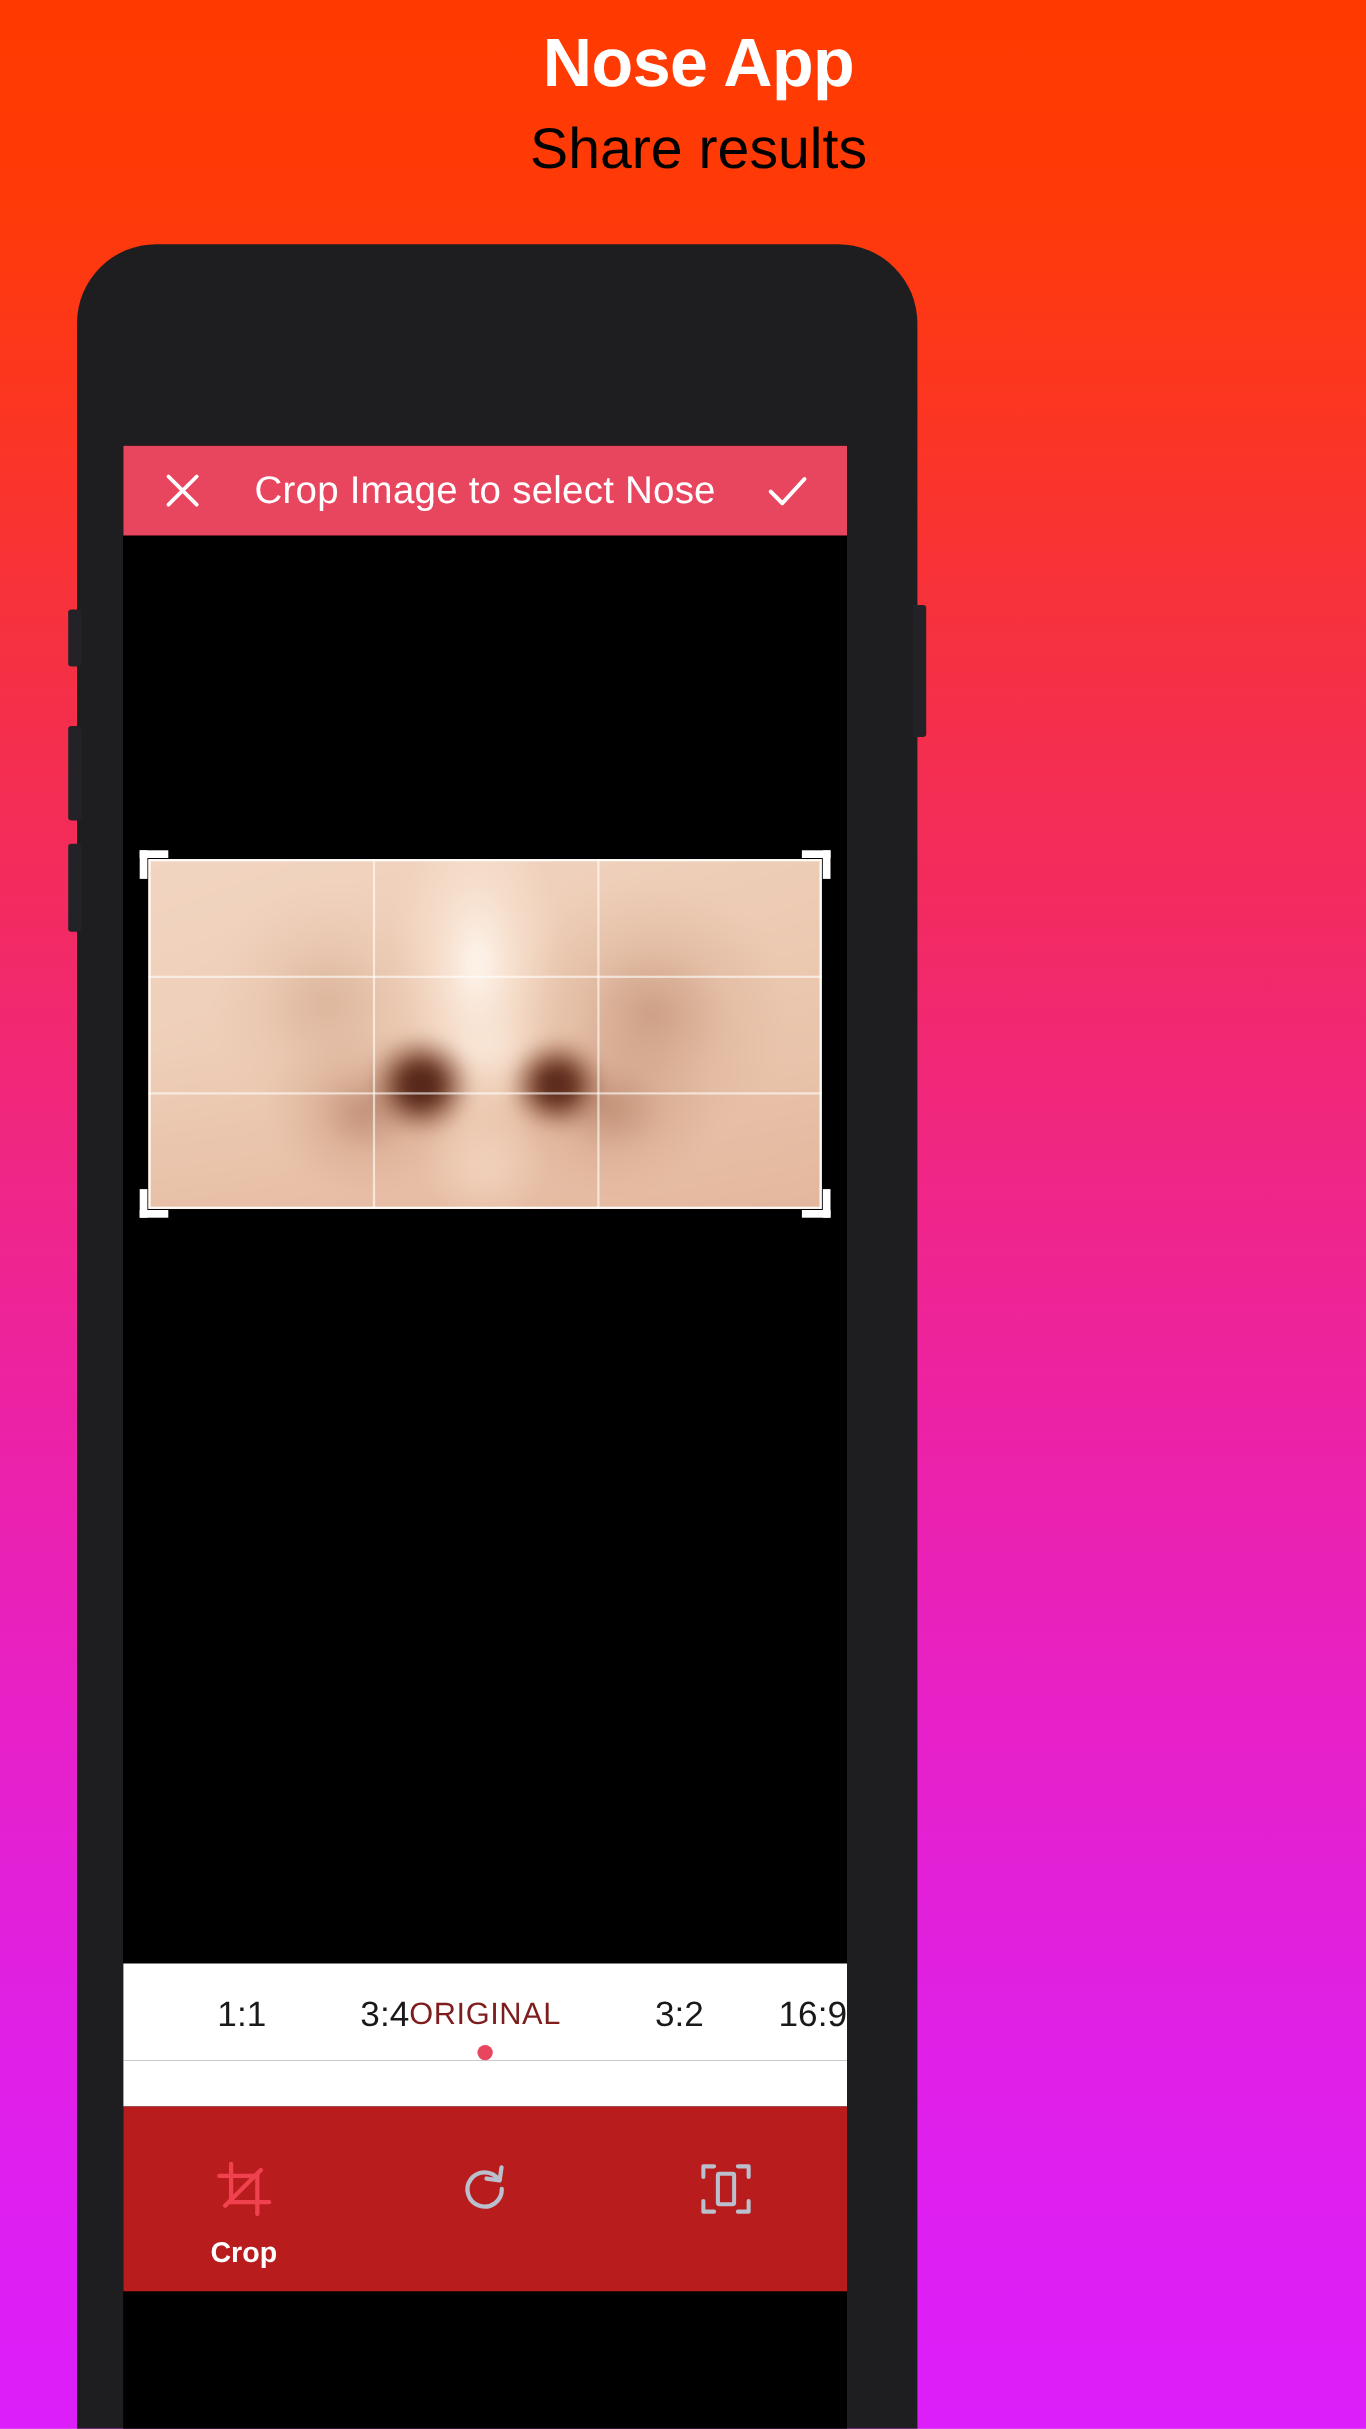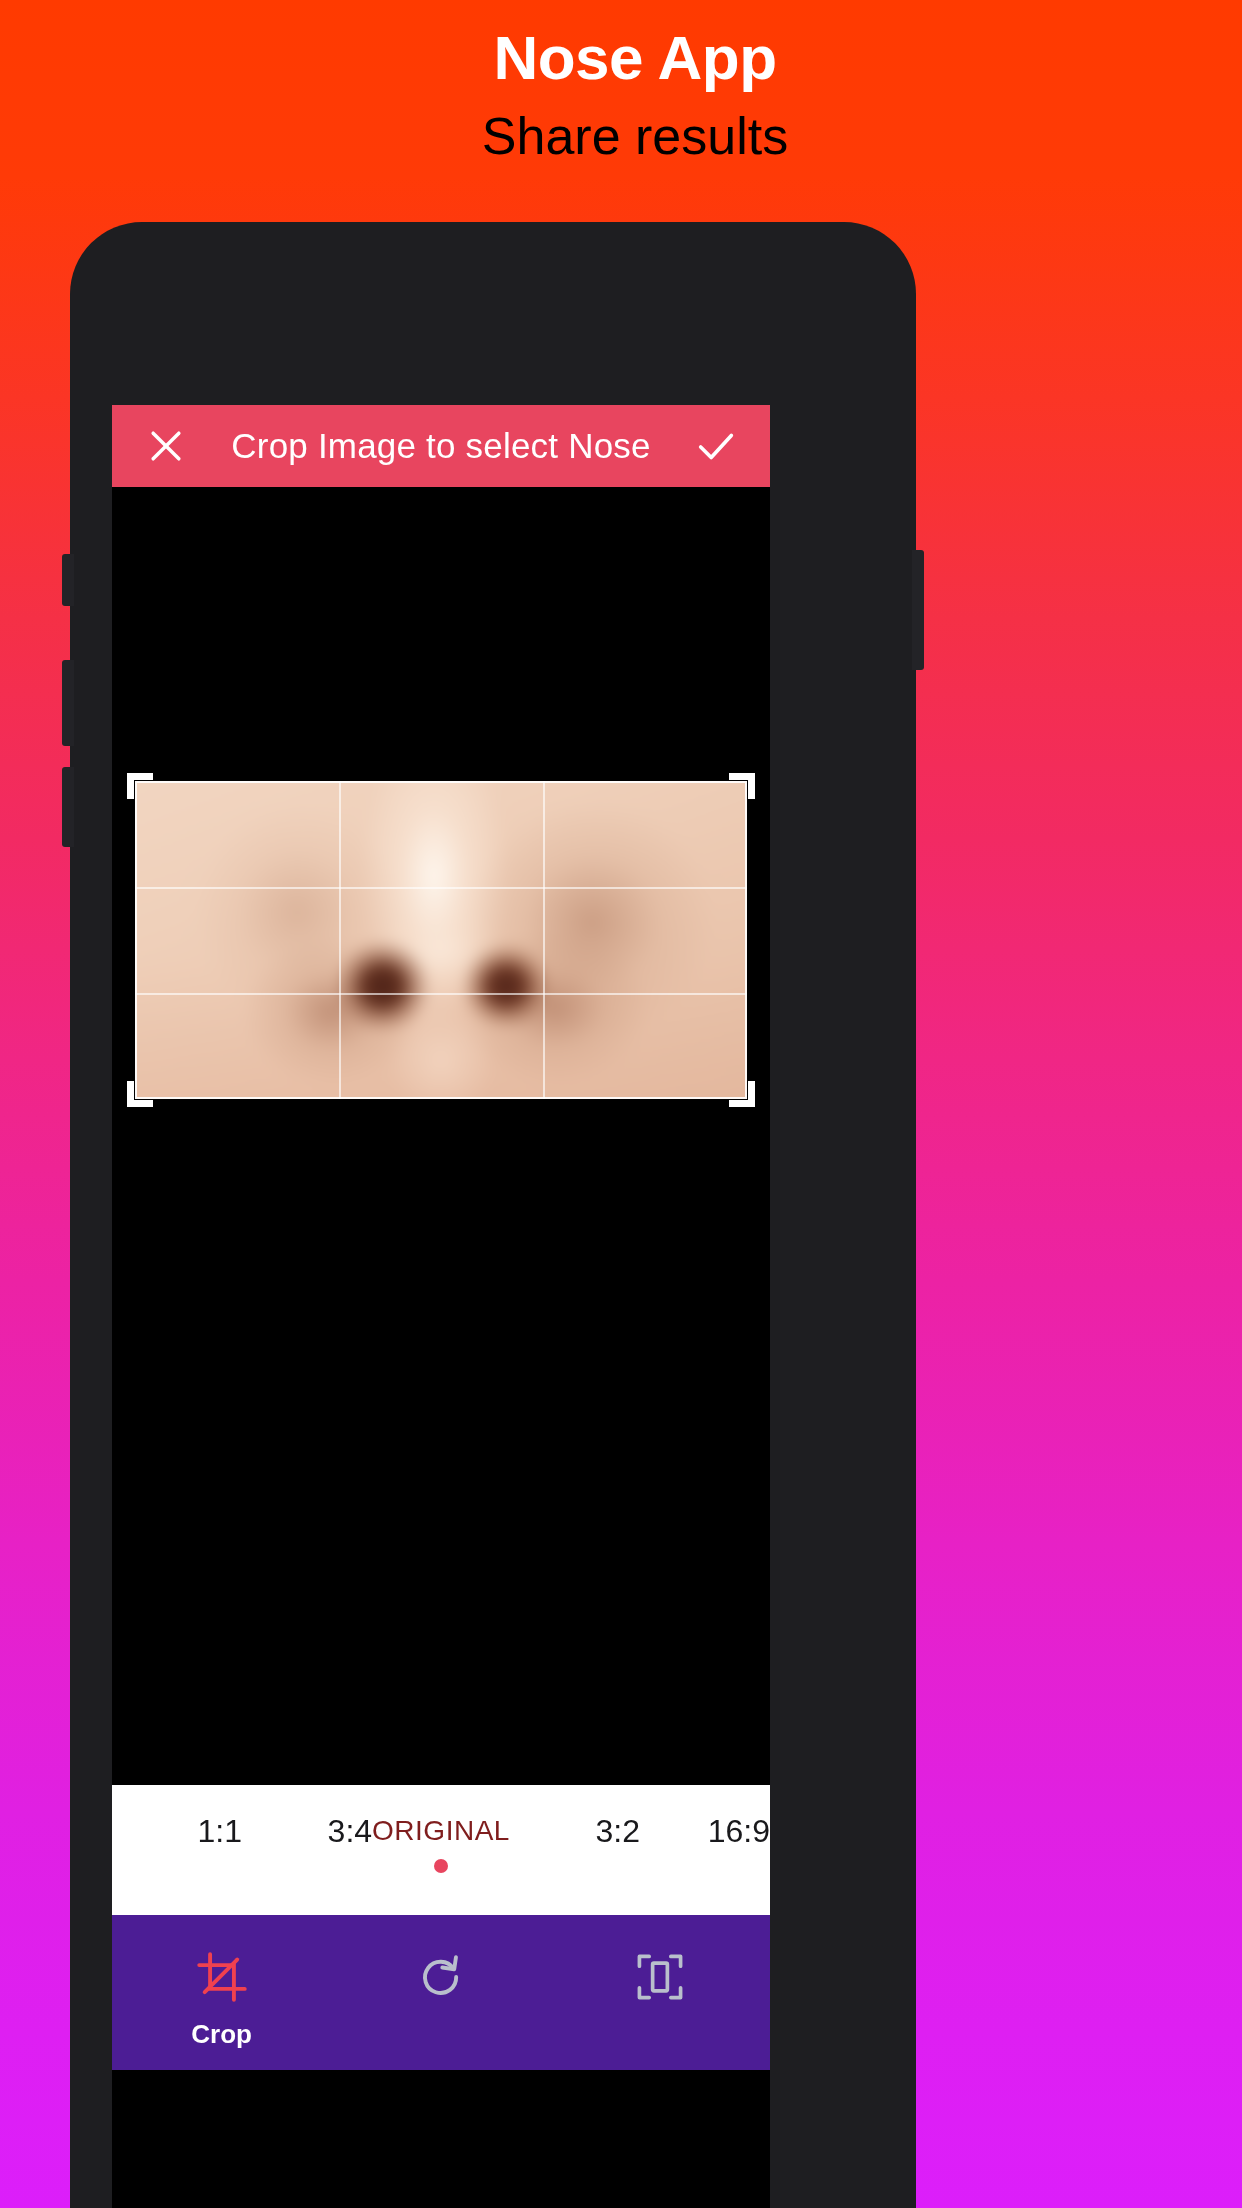--- a/index.html
+++ b/index.html
@@ -44,21 +44,21 @@
     color:#000000;
     line-height:1.3;
     margin-top:10px;
   }
 
   
   .phone {
     position:absolute;
     left:70px;
     top:222px;
-    width:846px;
+    width:764px;
     height:1986px;
     background:#1e1e21;
     border-radius:72px 72px 0 0;
     box-shadow:0 0 0 0 rgba(0,0,0,0);
   }
   
   .btn-vol-up {
     position:absolute;
     left:-8px; top:332px;
     width:12px; height:52px;
@@ -217,24 +217,24 @@
     bottom:-26px;
     width:14px; height:14px;
     border-radius:50%;
     background:#E8455F;
   }
   .ratio-spacer { height:42px; background:#ffffff; }
 
   
   .toolbar {
     height:auto;
-    background:#4c1d95;
+    background:#b91c1c;
     display:flex;
     align-items:flex-start;
-    padding-top:34px;
+    padding-top:47px;
     padding-bottom:20px;
   }
   .tool {
     flex:1 1 0;
     display:flex;
     flex-direction:column;
     align-items:center;
     gap:14px;
   }
   .tool-ico { width:56px; height:56px; display:flex; align-items:center; justify-content:center; }

